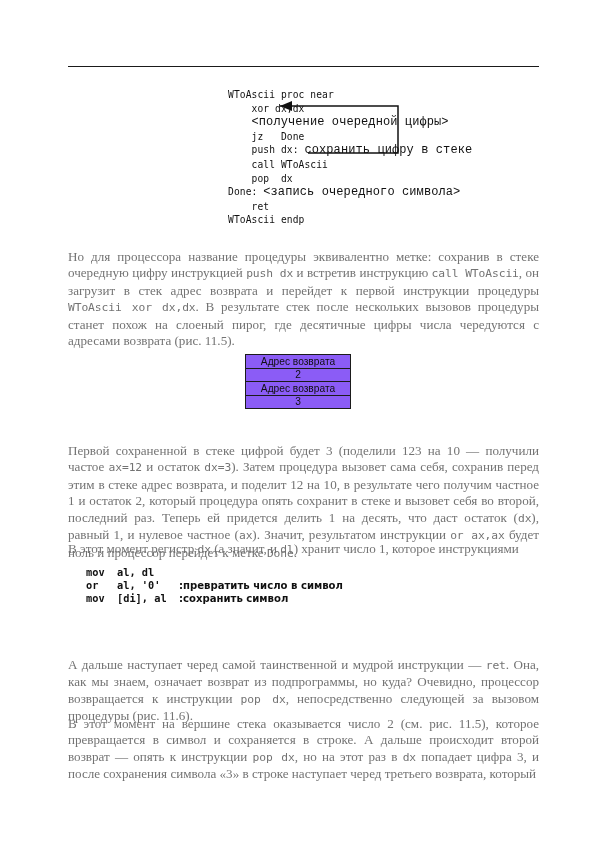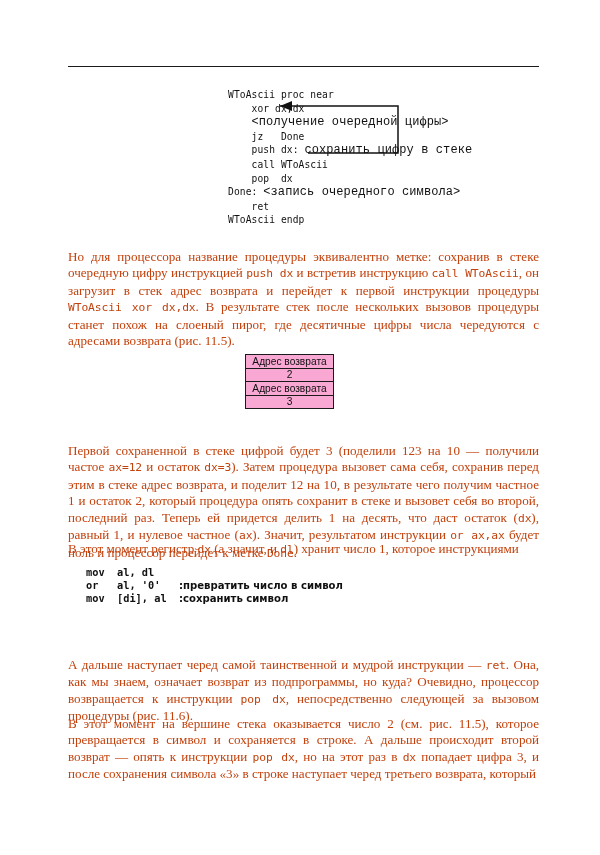--- a/index.html
+++ b/index.html
@@ -100,47 +100,47 @@
   
   .para {
     position: absolute;
     left: 68px;
     width: 471px;
     font-family: "Liberation Serif", "DejaVu Serif", serif;
     font-size: 13.1px;
     line-height: 16.45px;
     text-align: justify;
     text-justify: inter-word;
-    color: #c2410c;
+    color: #737373;
     hyphens: manual;
   }
   .para code, .mono {
     font-family: "DejaVu Sans Mono", "Liberation Mono", monospace;
     font-size: 11.3px;
     letter-spacing: -0.1px;
   }
 
   #para-1 { top: 249px; }
   #para-2 { top: 443px; }
   #para-3 { top: 541px; }
   #para-4 { top: 607px; }
   #para-5 { top: 657px; }
   #para-6 { top: 716px; }
 
   
   .stack-table {
     position: absolute;
     left: 245px;
     top: 354px;
-    width: 89px;
+    width: 106px;
     border: 1.4px solid #1b1b1b;
     border-collapse: collapse;
     font-family: "Liberation Sans", "DejaVu Sans", sans-serif;
     font-size: 10.2px;
-    background: #f9a8d4;
+    background: #8b5cf6;
   }
   .stack-table tr { height: 12px; }
   .stack-table td {
     border: 0.9px solid #1b1b1b;
     text-align: center;
     padding: 0.5px 2px;
     line-height: 11.5px;
     color: #101010;
     white-space: nowrap;
   }

